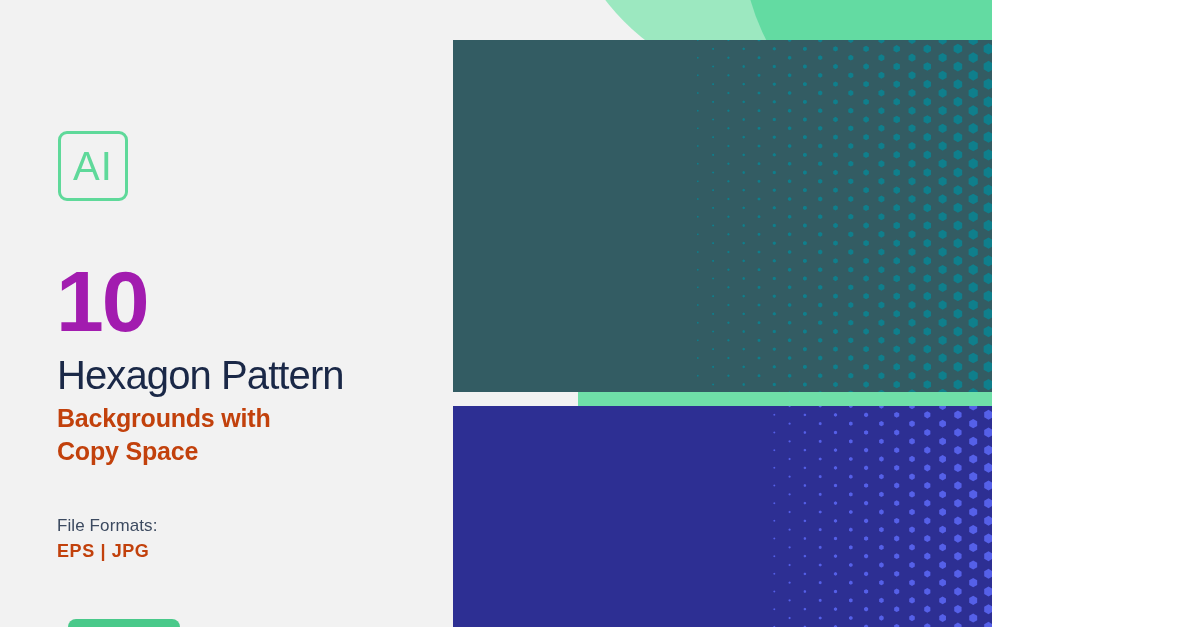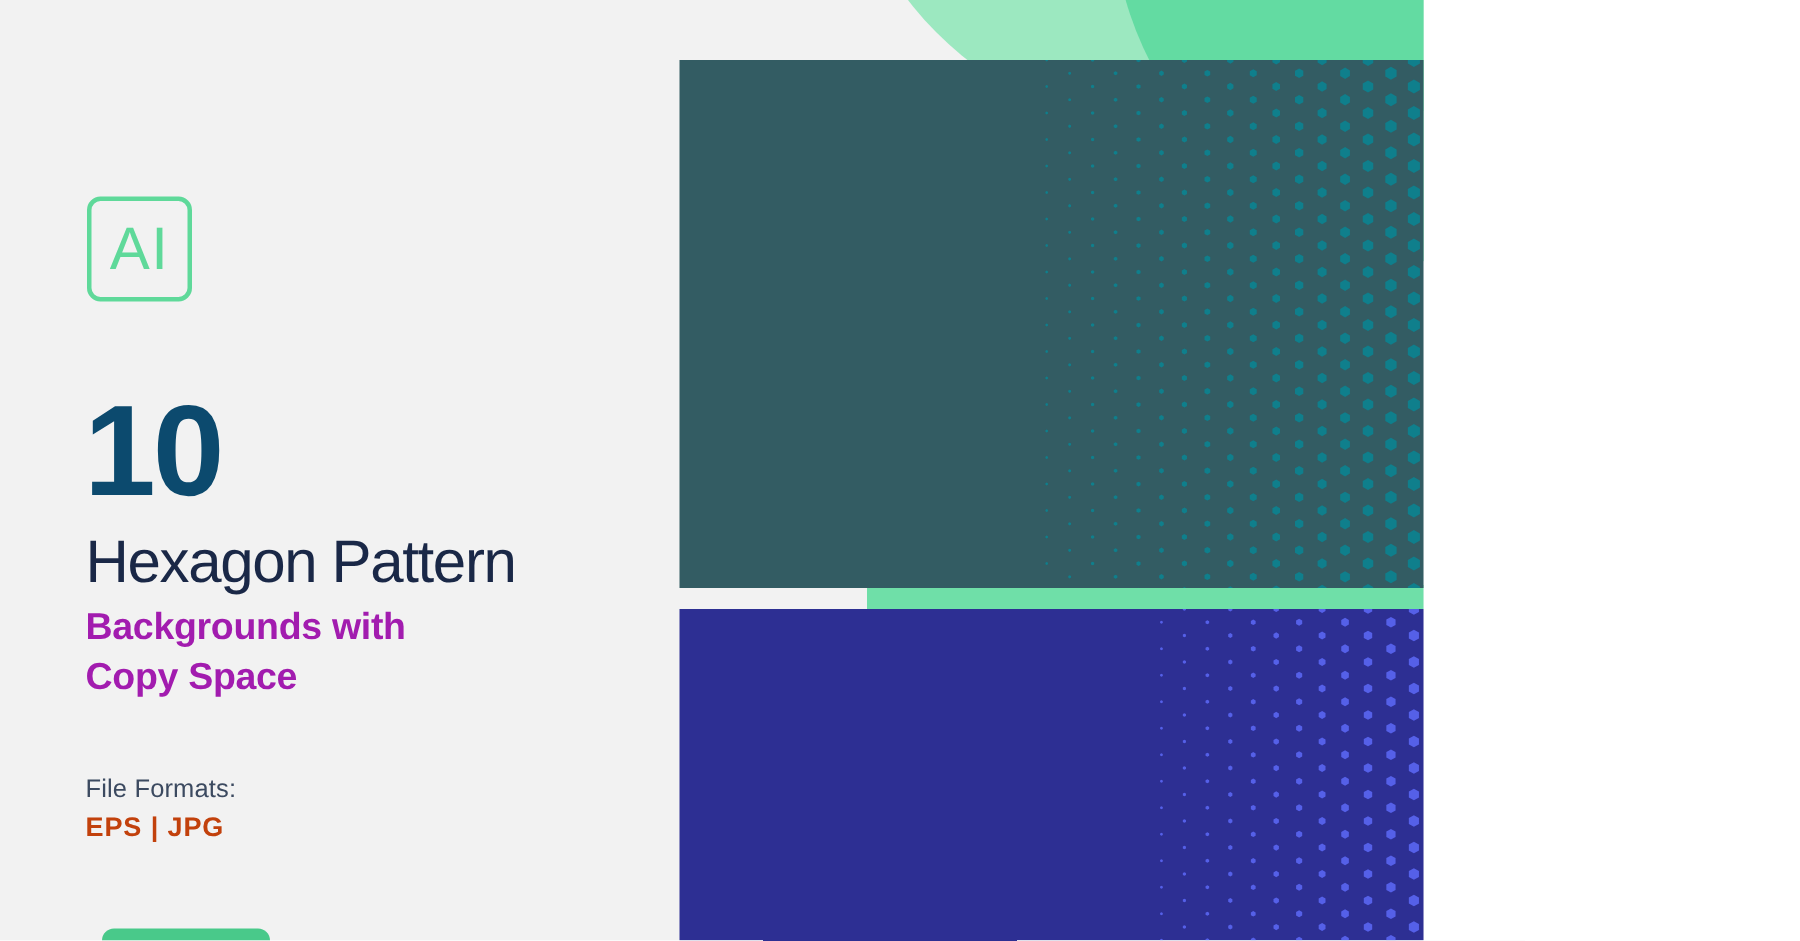--- a/index.html
+++ b/index.html
@@ -7,20 +7,21 @@
     padding: 0;
     background: #ffffff;
   }
   #canvas {
     position: relative;
     width: 949px;
     height: 627px;
     overflow: hidden;
     background: #f2f2f2;
     font-family: "Liberation Sans", sans-serif;
+    padding-left: 43px;
     -webkit-font-smoothing: antialiased;
   }
 
   
   .blob {
     position: absolute;
     border-radius: 50%;
     pointer-events: none;
   }
   #blob-light {
@@ -105,21 +106,21 @@
     line-height: 1;
     font-family: "Liberation Sans", sans-serif;
   }
 
   #count {
     position: absolute;
     left: 56px;
     top: 258px;
     font-size: 86px;
     font-weight: bold;
-    color: #0c4a6e;
+    color: #a21caf;
     letter-spacing: -2px;
     line-height: 1;
   }
 
   #title {
     position: absolute;
     left: 57px;
     top: 355px;
     font-size: 40px;
     font-weight: normal;
@@ -127,21 +128,21 @@
     letter-spacing: -0.9px;
     line-height: 1;
   }
 
   #subtitle {
     position: absolute;
     left: 57px;
     top: 402px;
     font-size: 25px;
     font-weight: 600;
-    color: #a21caf;
+    color: #c2410c;
     line-height: 33px;
     letter-spacing: -0.2px;
   }
 
   #formats-label {
     position: absolute;
     left: 57px;
     top: 516px;
     font-size: 17px;
     font-weight: 400;

